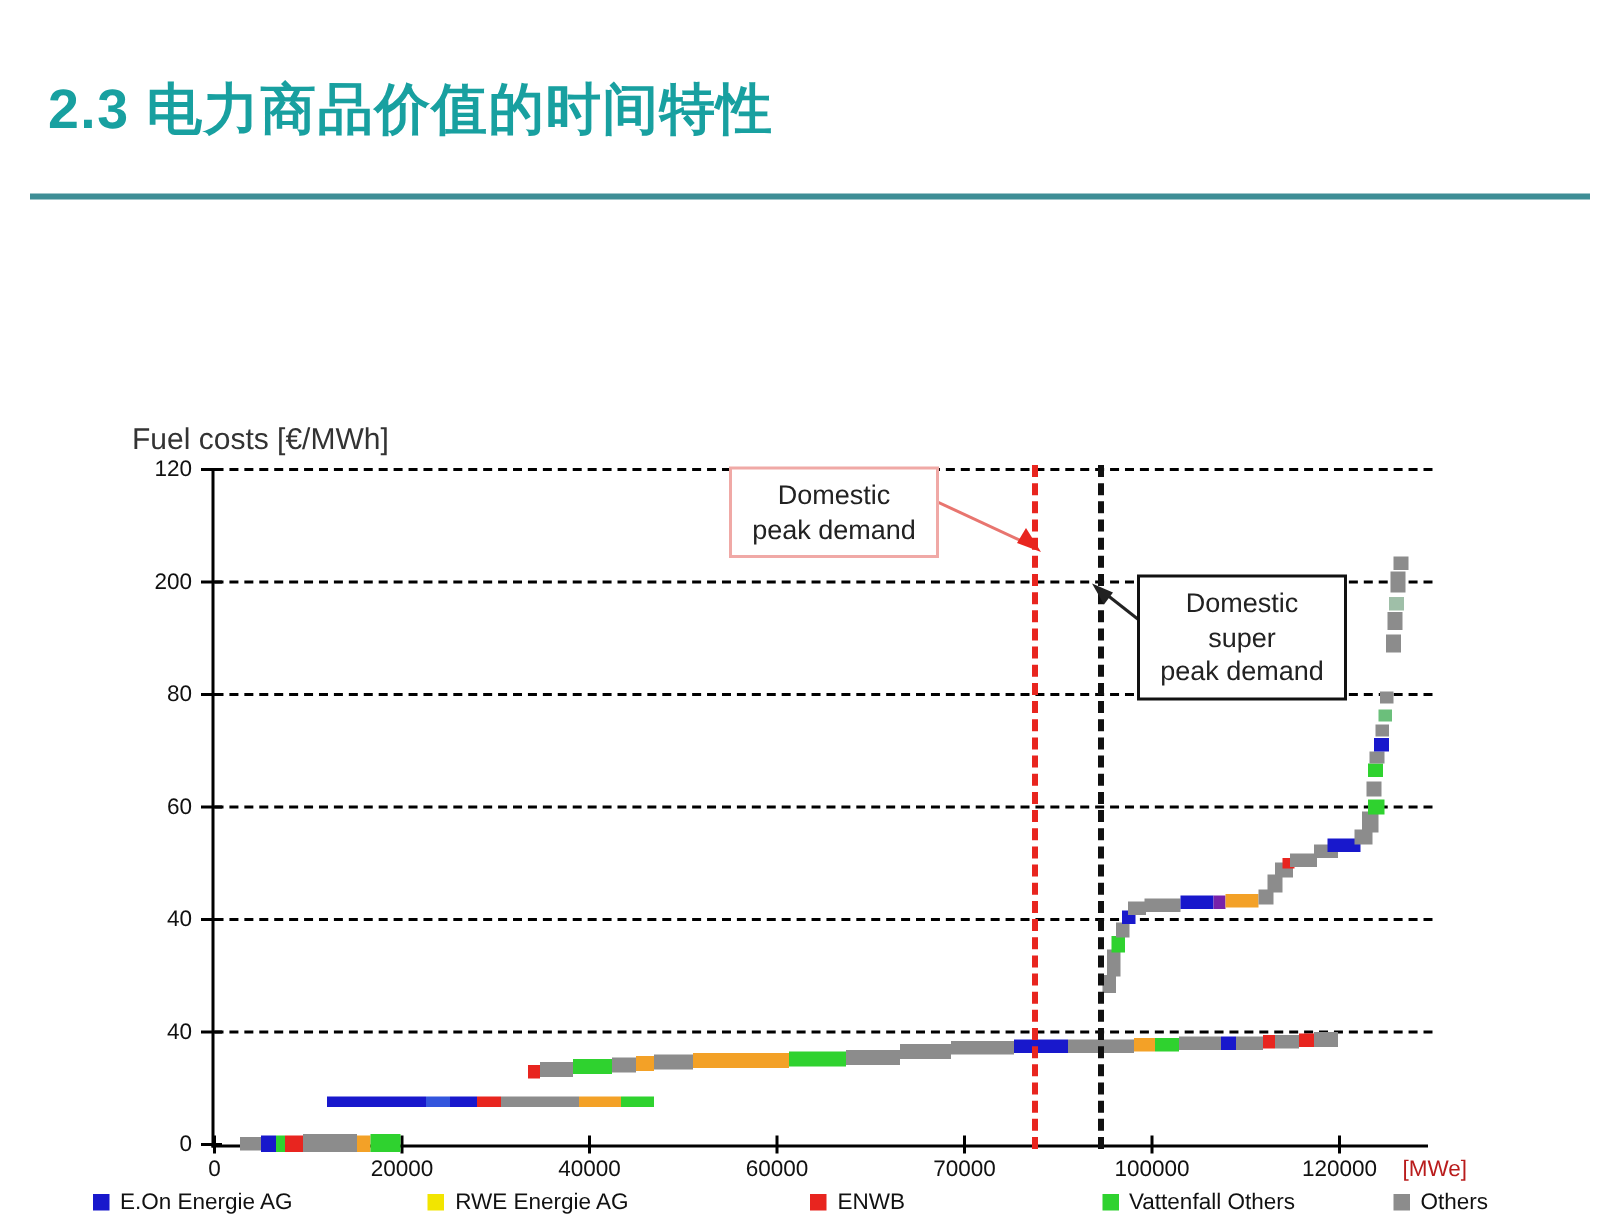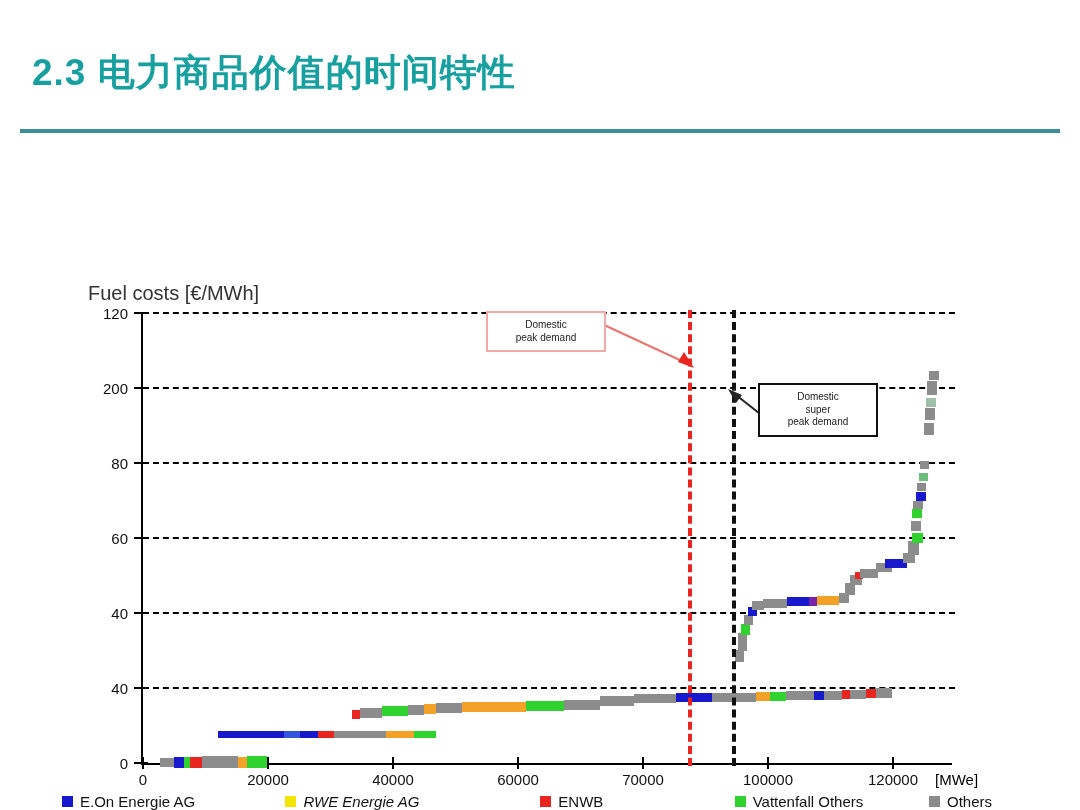--- a/index.html
+++ b/index.html
@@ -58,33 +58,33 @@
     font-size:15px;color:#111;
     transform:translateX(-50%);
     white-space:nowrap;
   }
   #y-axis-title{
     position:absolute;left:88px;top:147px;
     font-size:20px;color:#333;white-space:nowrap;
   }
   #x-axis-unit{
     position:absolute;left:935px;top:636px;
-    font-size:15px;color:#000000;white-space:nowrap;
+    font-size:15px;color:#b91c1c;white-space:nowrap;
   }
 
   
   .vline{position:absolute;top:175px;height:456px;width:0;}
   #vline-peak{left:688px;border-left:4px dashed #E8251F;}
   #vline-superpeak{left:732px;border-left:4px dashed #111;}
 
   
   .callout{
     position:absolute;background:#fff;
-    font-size:10px;color:#222;line-height:1.25;
-    text-align:center;padding:6px 0;
+    font-size:18px;color:#222;line-height:1.25;
+    text-align:center;padding:6px 10px;
   }
   #callout-peak{
     left:486px;top:176px;width:116px;
     border:2px solid #F0A9A6;
   }
   #callout-superpeak{
     left:758px;top:248px;width:116px;
     border:2px solid #111;
   }
   
@@ -93,21 +93,21 @@
 
   
   #legend{
     position:absolute;left:62px;top:658px;
     width:930px;
     font-size:15px;color:#111;
   }
   .legend-row{display:flex;margin-bottom:2px;}
   .legend-cell{display:flex;align-items:center;}
   .lc-0{width:230px;text-align:right;}
-  .lc-1{width:250px;font-style:italic;}
+  .lc-1{width:250px;}
   .lc-2{width:200px;margin-left:12px;}
   .lc-3{width:200px;}
   .swatch{
     display:inline-block;width:11px;height:11px;margin-right:7px;flex:none;
   }
 
   
   #srmc-svg{position:absolute;left:0;top:0;width:1080px;height:675px;}
 </style>
 </head>

